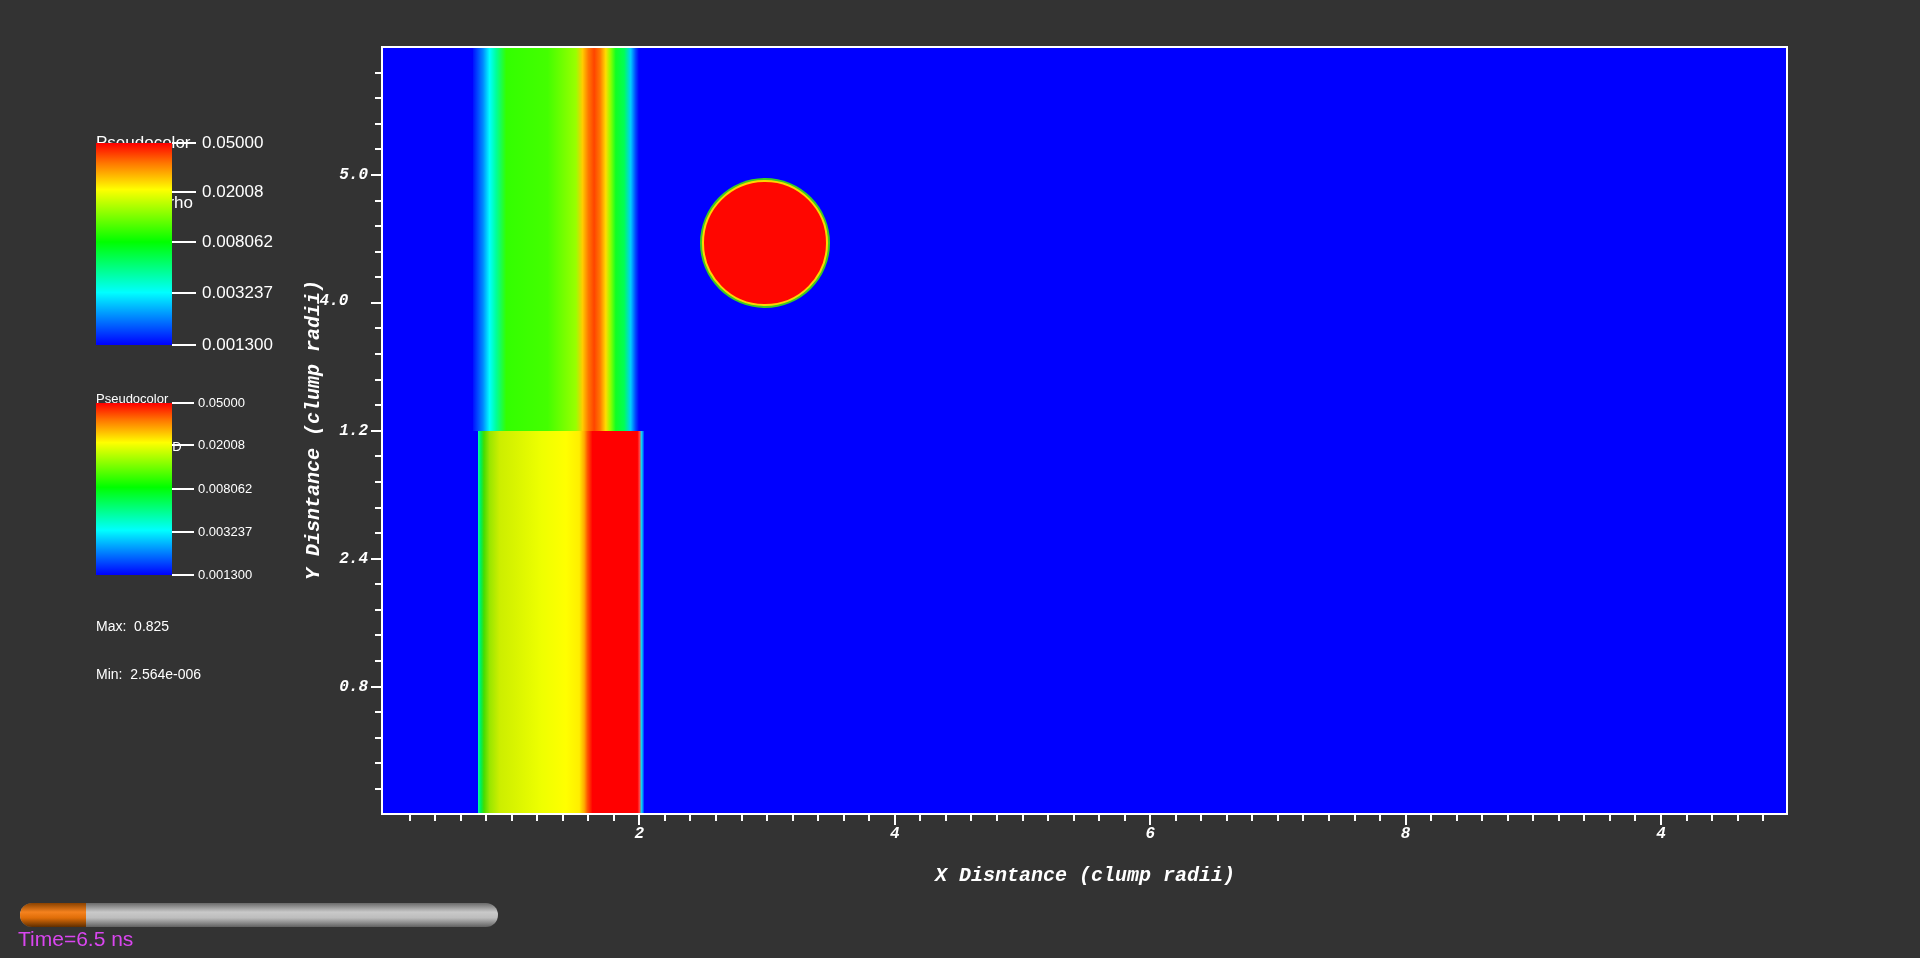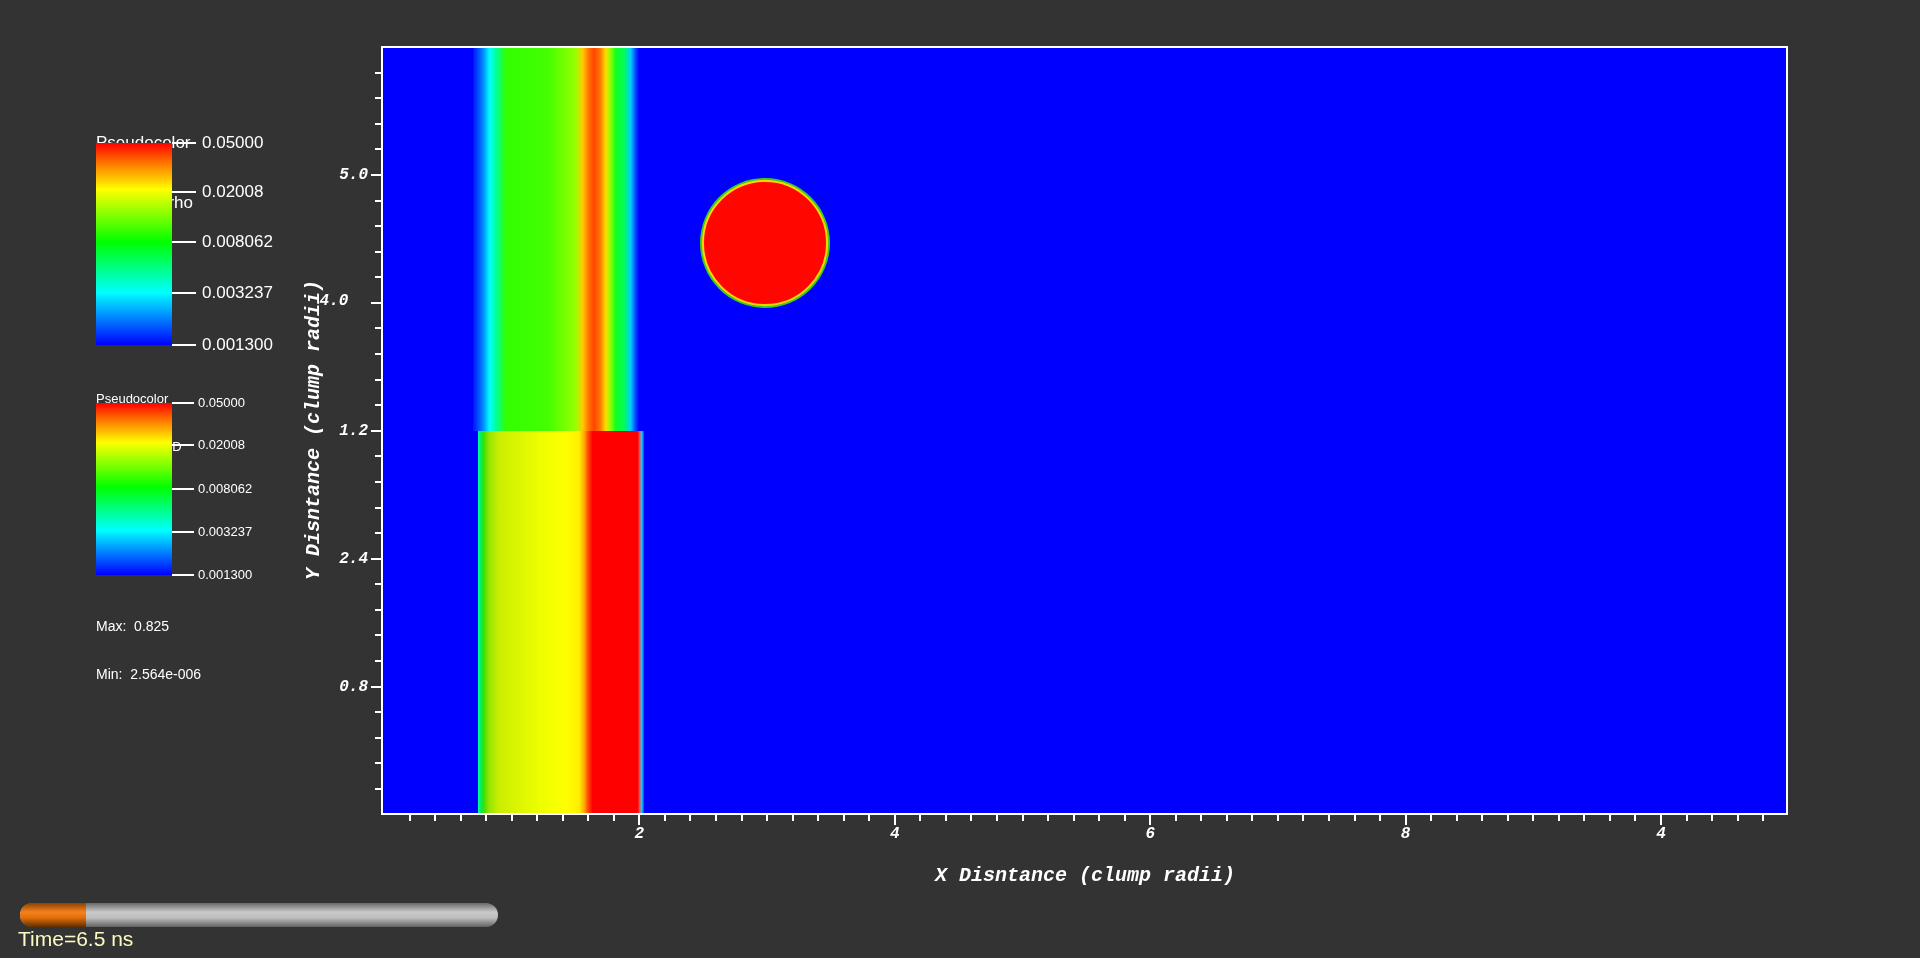--- a/index.html
+++ b/index.html
@@ -45,21 +45,21 @@
   #x-axis-title{transform:translate(-50%,0);}
   
   #time-slider{
     position:absolute;left:20px;top:903px;width:478px;height:24px;border-radius:12px;
     background:linear-gradient(180deg,#6a6a6a 0%,#c9c9c9 38%,#bdbdbd 62%,#616161 100%);
   }
   #time-progress{
     position:absolute;left:0;top:0;height:24px;border-radius:12px 0 0 12px;
     background:linear-gradient(180deg,#8a4200 0%,#f5821e 38%,#e06e08 62%,#5f2e00 100%);
   }
-  #time-label{position:absolute;left:18px;top:927px;color:#fef9c3;font-size:21px;}
+  #time-label{position:absolute;left:18px;top:927px;color:#d946ef;font-size:21px;}
 </style>
 </head>
 <body>
 
 <div class="lg1">
   <div class="abs legend-title" style="left:96px;top:93px;">
     <div>Pseudocolor</div>
     <div>Var: real_rho</div>
   </div>
   <div id="colorbar-1" class="colorbar" style="left: 96px; top: 143px; width: 76px; height: 202px; background: linear-gradient(rgb(255, 0, 0) 0%, rgb(255, 119, 0) 10%, rgb(255, 255, 0) 23%, rgb(0, 255, 0) 49%, rgb(0, 255, 255) 74%, rgb(0, 0, 255) 100%);"></div>

